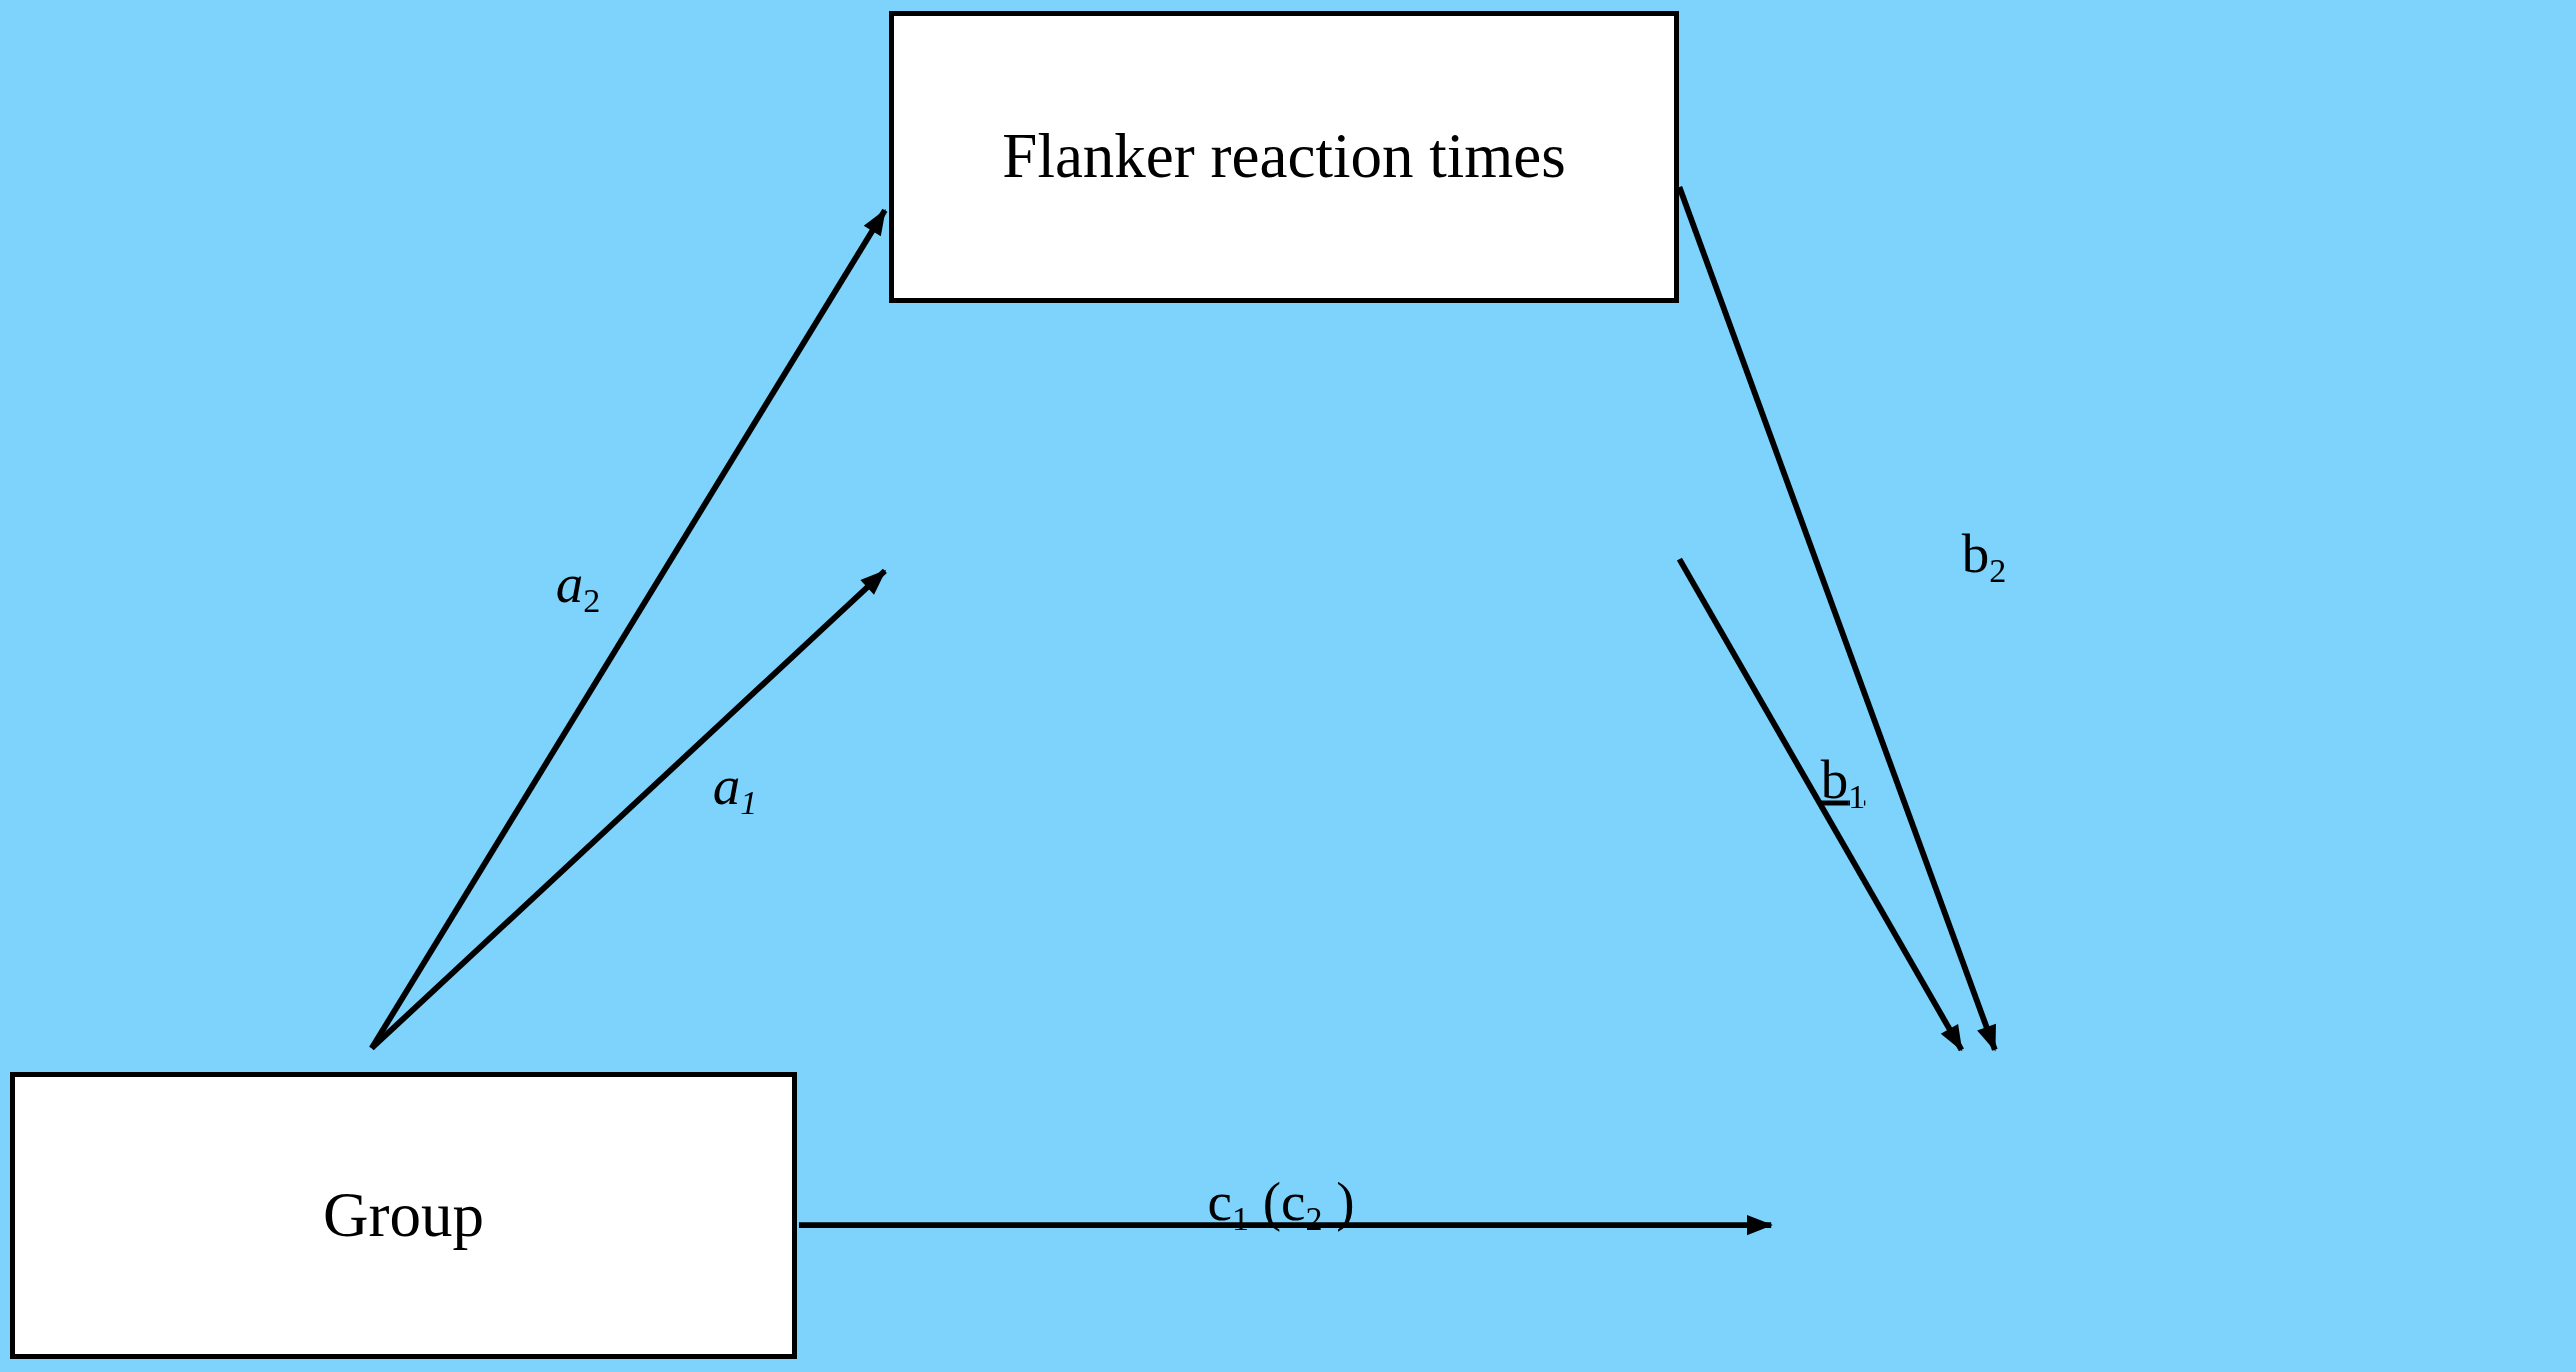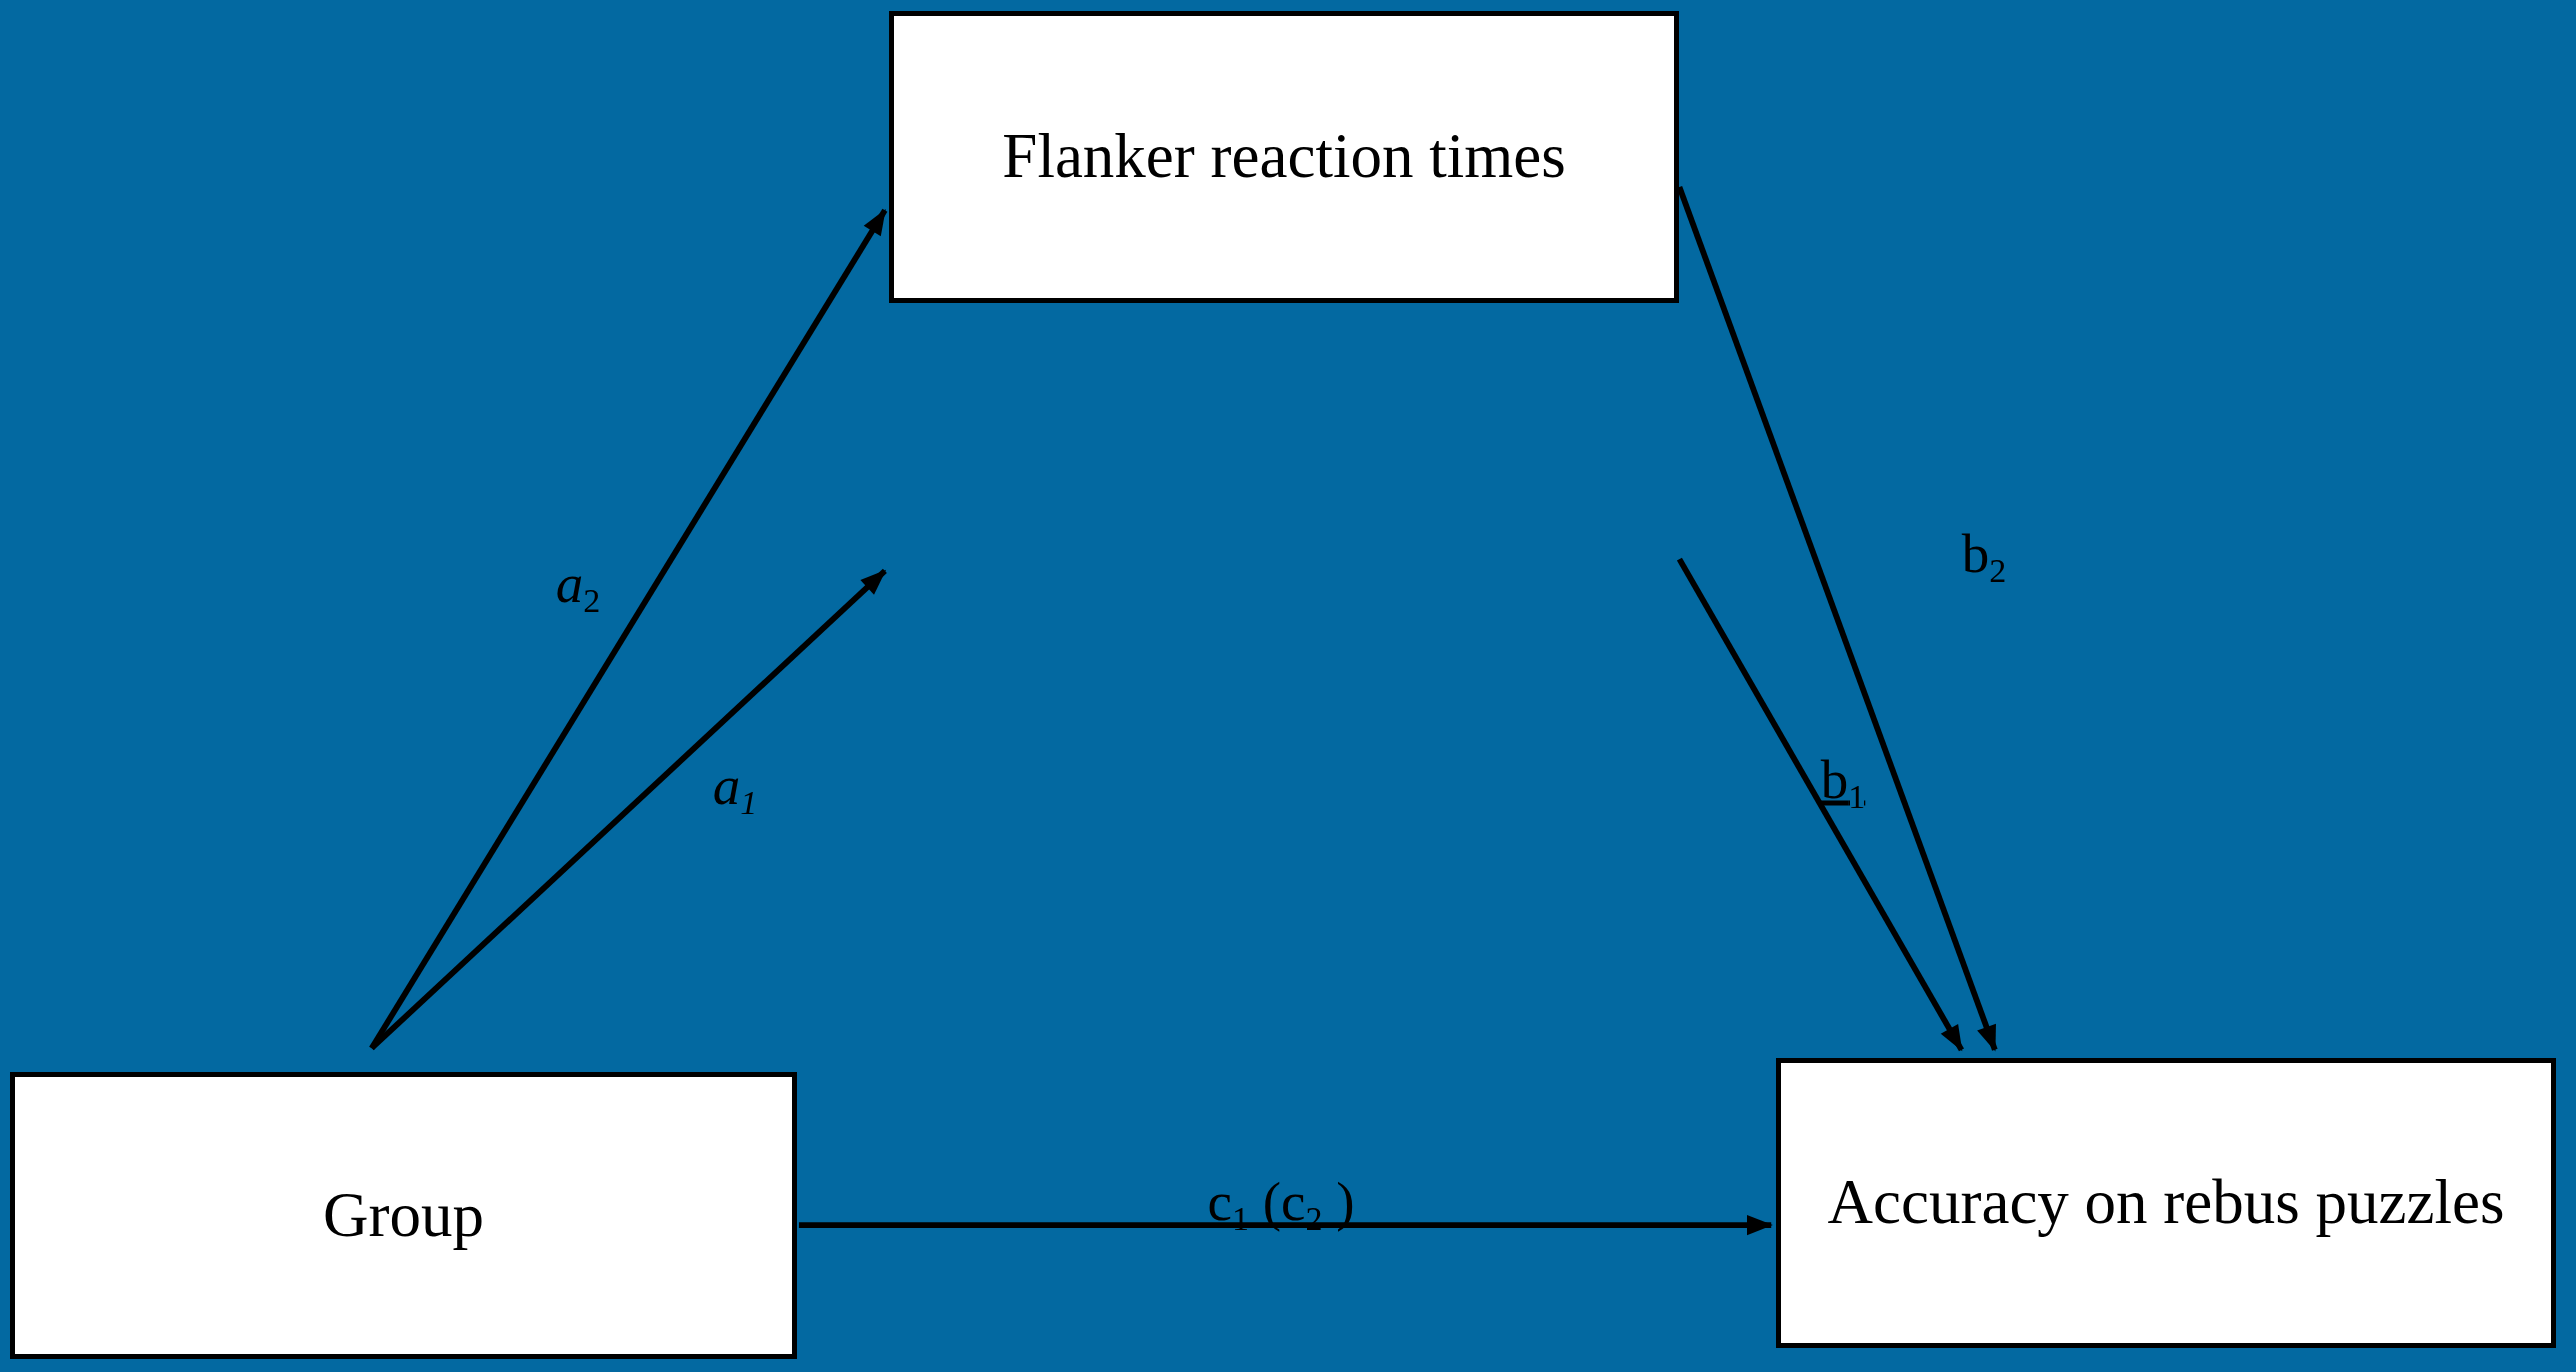--- a/index.html
+++ b/index.html
@@ -1,20 +1,20 @@
 <!DOCTYPE html>
 <html style="font-size:13.4px"><head>
 <meta charset="utf-8">
 <style>
   html, body { margin: 0; padding: 0; background: #ffffff; }
   .canvas {
     position: relative;
     width: 2576px;
     height: 1372px;
-    background: #0369a1;
+    background: #7dd3fc;
     font-family: "Liberation Serif", "DejaVu Serif", serif;
     color: #000000;
     overflow: hidden;
   }
   .box {
     position: absolute;
     box-sizing: border-box;
     background: #ffffff;
     border: 5.8px solid #000000;
     display: flex;
@@ -62,23 +62,20 @@
 
   <div class="box box-flanker-rt">
     <span>Flanker reaction times</span>
   </div>
 
 
   <div class="box box-group">
     <span>Group</span>
   </div>
 
-  <div class="box box-rebus">
-    <span>Accuracy on rebus puzzles</span>
-  </div>
 
   <svg class="arrows" viewBox="0 0 3086 1644" xmlns="http://www.w3.org/2000/svg" aria-hidden="true">
     <defs>
       <marker id="arrowhead" markerUnits="userSpaceOnUse" markerWidth="34" markerHeight="28" refX="30" refY="14" orient="auto">
         <path d="M1,2 L32,14 L1,26 Z" fill="#000000"></path>
       </marker>
     </defs>
     <line x1="445" y1="1256" x2="1060" y2="252" marker-end="url(#arrowhead)"></line>
     <line x1="445" y1="1256" x2="1060" y2="684" marker-end="url(#arrowhead)"></line>
     <line x1="2012" y1="224" x2="2390" y2="1258" marker-end="url(#arrowhead)"></line>

